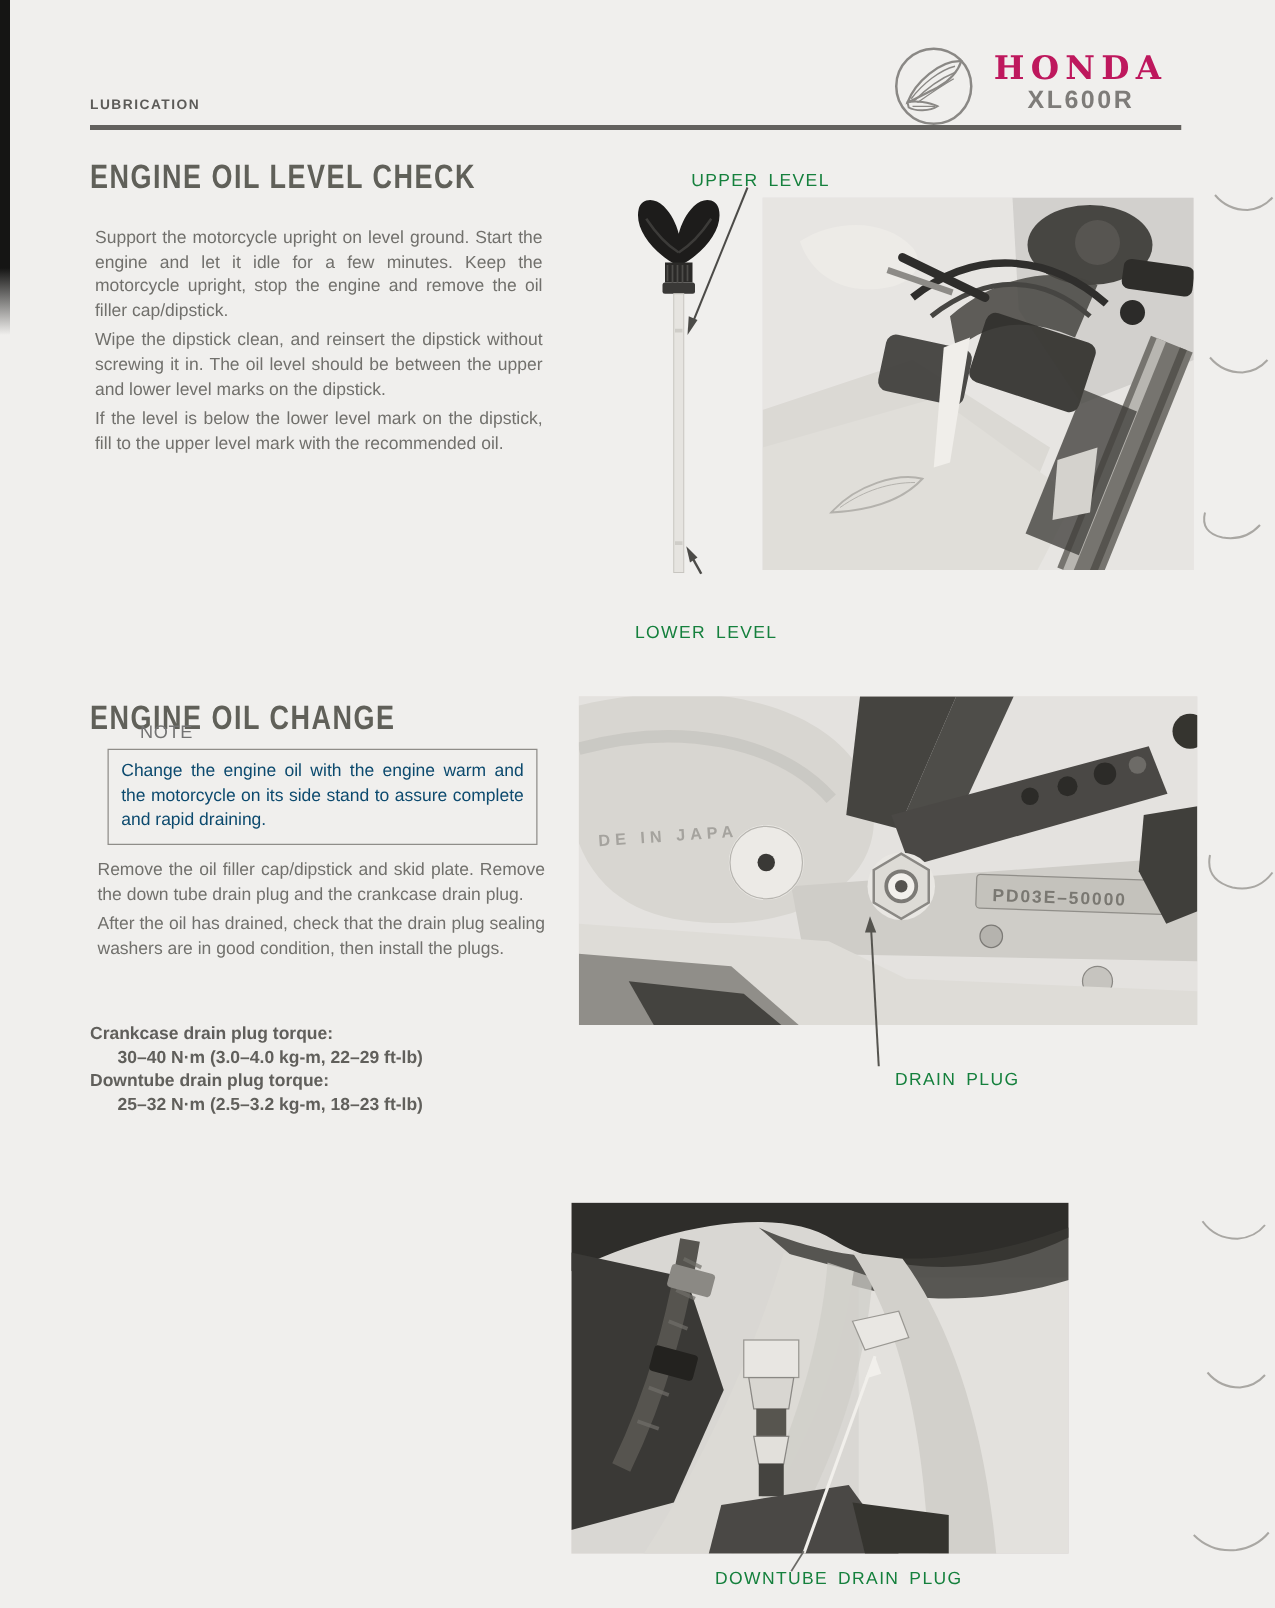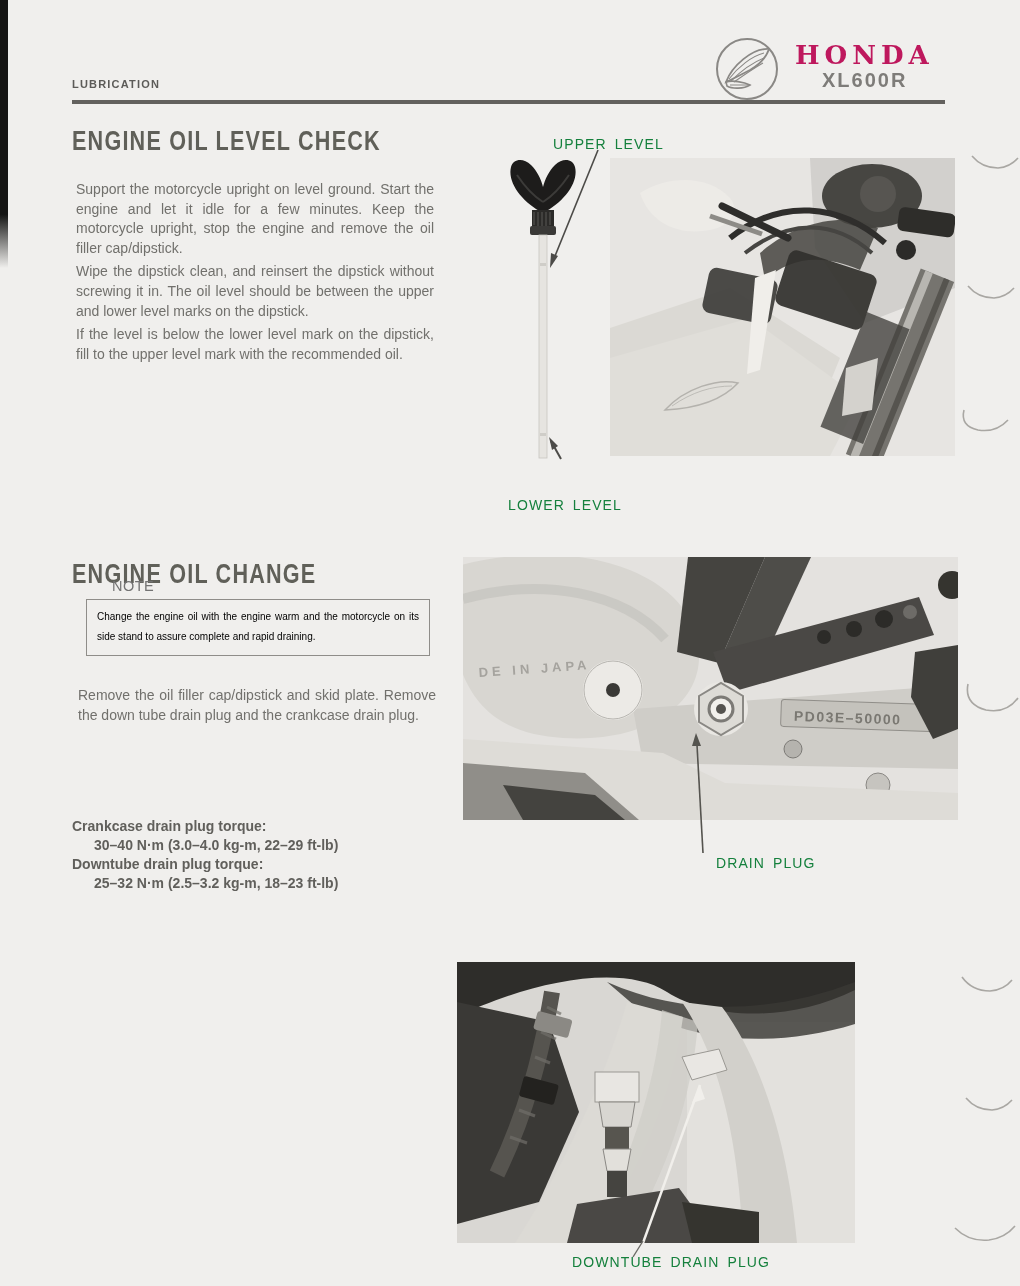--- a/index.html
+++ b/index.html
@@ -26,21 +26,21 @@
     transform:scaleX(0.8);transform-origin:left center;white-space:nowrap;
     display:inline-block;
   }
   .body-text{
     font-size:14px;line-height:19.6px;text-align:justify;color:#71706c;width:366px;
   }
   .body-text p{margin:4px;}
   .note-label{font-size:14.5px;color:#737373;letter-spacing:0.5px;margin-left:24px;}
   .note-box{
     border:1px solid #8f8d89;width:322px;padding:7px 10px 9px 10px;
-    font-size:10px;line-height:19.5px;text-align:justify;color:#000000;
+    font-size:14px;line-height:19.5px;text-align:justify;color:#0c4a6e;
   }
   .specs{font-size:14px;font-weight:bold;color:#605f5b;line-height:19px;}
   .specs .val{padding-left:22px;}
   .figlabel{
     font-size:14px;color:#15803d;letter-spacing:1.1px;word-spacing:3px;white-space:nowrap;
   }
   .photo{position:absolute;overflow:hidden;background:#e6e4e1;}
   .photo svg{display:block;}
   .edge-strip{
     position:absolute;left:0;top:0;width:8px;height:268px;
@@ -133,20 +133,21 @@
 <div class="abs" style="left:72px;top:531px;margin-top:28px;">
   <span class="h1">ENGINE OIL CHANGE</span>
 </div>
 
 <div class="abs note-label" style="left:88px;top:578px;">NOTE</div>
 
 <div class="abs note-box" style="left:86px;top:599px;">Change the engine oil with the engine warm and the motorcycle on its side stand to assure complete and rapid draining.</div>
 
 <div class="abs body-text" style="left:74px;top:682px;">
   <p>Remove the oil filler cap/dipstick and skid plate. Remove the down tube drain plug and the crankcase drain plug.</p>
+  <p>After the oil has drained, check that the drain plug sealing washers are in good condition, then install the plugs.</p>
 </div>
 
 <div class="abs specs" style="left:72px;top:817px;width:380px;">
   <div>Crankcase drain plug torque:</div>
   <div class="val">30–40 N·m (3.0–4.0 kg-m, 22–29 ft-lb)</div>
   <div>Downtube drain plug torque:</div>
   <div class="val">25–32 N·m (2.5–3.2 kg-m, 18–23 ft-lb)</div>
 </div>
 
 <div class="photo" style="left:463px;top:557px;width:495px;height:263px;">

